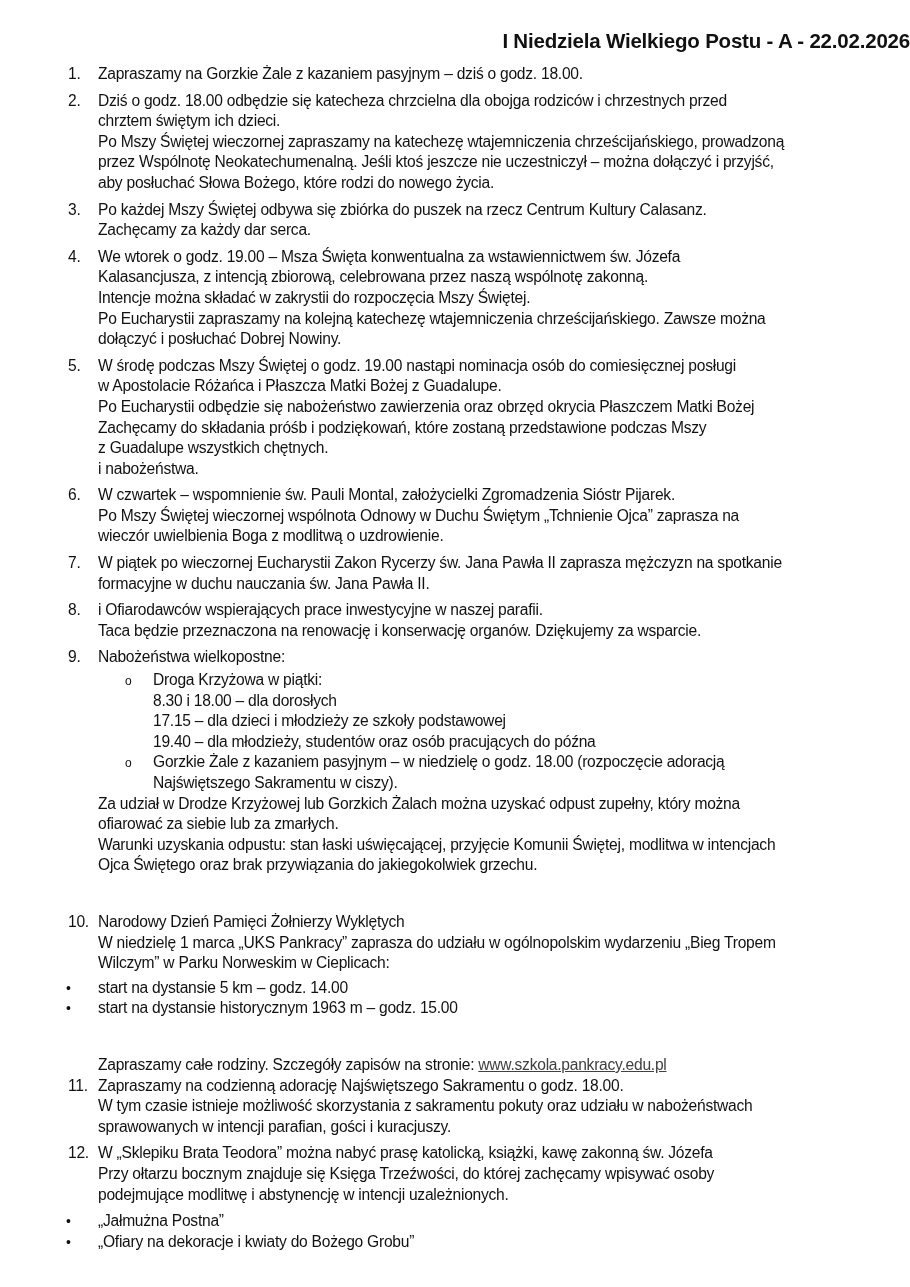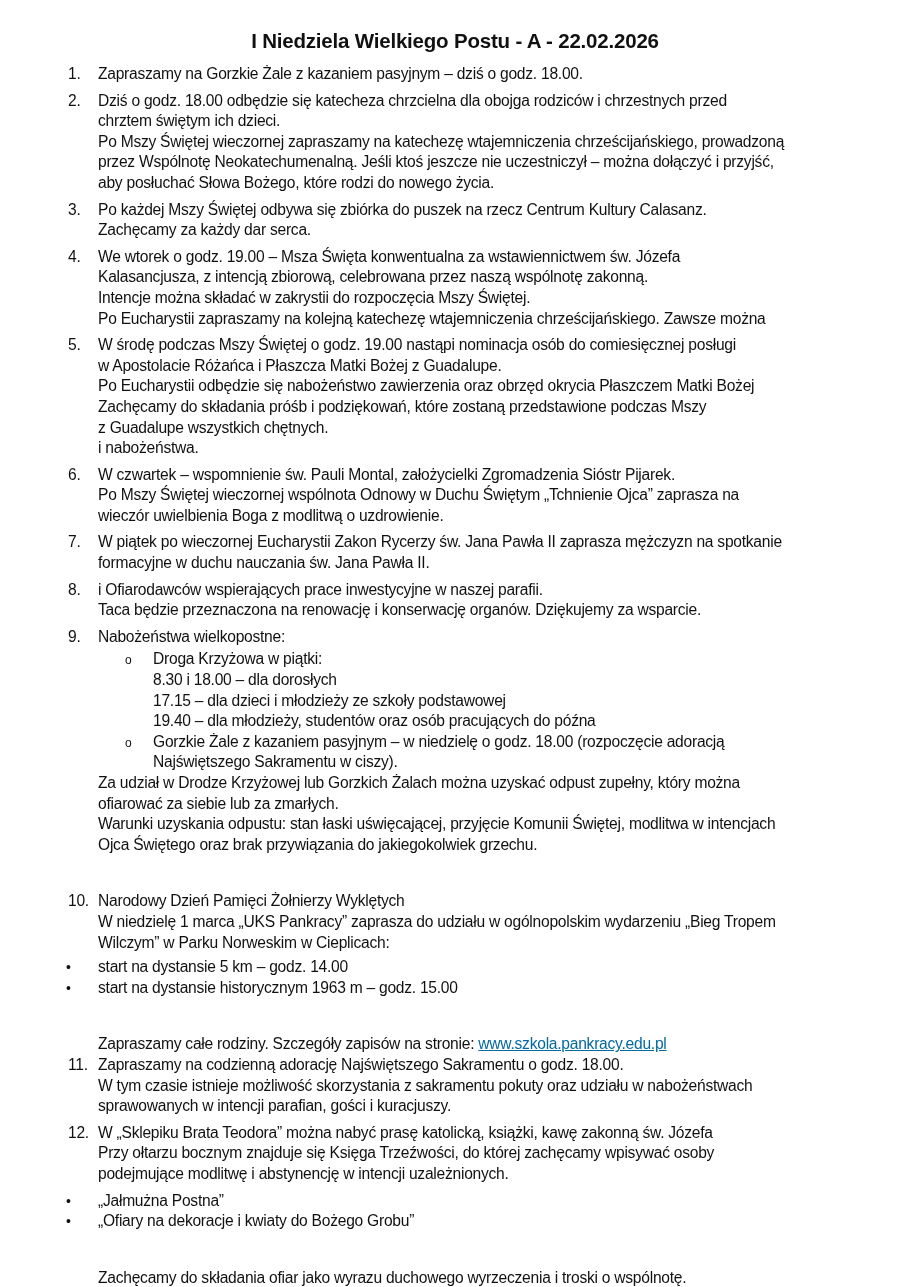--- a/index.html
+++ b/index.html
@@ -1,30 +1,30 @@
 <!DOCTYPE html>
 <html><head>
 <meta charset="utf-8">
 <style>
   html, body { margin:0; padding:0; background:#ffffff; }
   body { width:910px; height:1287px; overflow:hidden; position:relative;
          font-family:"Liberation Sans", sans-serif; color:#111; }
   .page { position:absolute; left:0; top:0; width:910px; }
-  .title { position:absolute; top:29px; left:0; width:910px; text-align:center;
+  .title { position:absolute; top:29px; left:0; width:910px; text-align:right;
            font-size:20.5px; font-weight:bold; letter-spacing:-0.2px; }
   .body { position:absolute; top:64px; left:0; width:910px; font-size:15.6px; line-height:20.6px; letter-spacing:-0.25px; }
   .item { position:relative; padding-left:98px; margin-bottom:6px; }
   .num { position:absolute; left:68px; top:0; }
   .line { display:block; white-space:nowrap; }
   b { font-weight:normal; }
   .sub { position:relative; padding-left:153px; }
   .sub .mark { position:absolute; left:125px; top:1px; font-size:12px; }
   .bullet { position:relative; padding-left:98px; }
   .bullet .dot { position:absolute; left:66px; top:0; font-size:14px; }
-  a.link { color:#0369a1; text-decoration:underline; }
+  a.link { color:#404040; text-decoration:underline; }
   .tight { margin-bottom:0;margin-top:36px; }
 </style>
 </head>
 <body>
 
 <div class="page">
   <div class="title">I Niedziela Wielkiego Postu - A - 22.02.2026</div>
 
   <div class="body">
 
@@ -47,20 +47,21 @@
       <span class="line"><span>Po każdej Mszy Świętej odbywa się zbiórka do puszek na rzecz </span><b>Centrum Kultury Calasanz</b><span>.</span></span>
       <span class="line">Zachęcamy za każdy dar serca.</span>
     </div>
 
     <div class="item">
       <span class="num">4.</span>
       <span class="line"><span>We wtorek o godz. 19.00 – </span><b>Msza Święta konwentualna</b><span> za wstawiennictwem św. Józefa</span></span>
       <span class="line">Kalasancjusza, z intencją zbiorową, celebrowana przez naszą wspólnotę zakonną.</span>
       <span class="line">Intencje można składać w zakrystii do rozpoczęcia Mszy Świętej.</span>
       <span class="line">Po Eucharystii zapraszamy na kolejną katechezę wtajemniczenia chrześcijańskiego. Zawsze można</span>
+      <span class="line">dołączyć i posłuchać Dobrej Nowiny.</span>
     </div>
 
     <div class="item">
       <span class="num">5.</span>
       <span class="line">W środę podczas Mszy Świętej o godz. 19.00 nastąpi nominacja osób do comiesięcznej posługi</span>
       <span class="line"><span>w </span><b>Apostolacie Różańca i Płaszcza Matki Bożej z Guadalupe</b><span>.</span></span>
       <span class="line">Po Eucharystii odbędzie się nabożeństwo zawierzenia oraz obrzęd okrycia Płaszczem Matki Bożej</span>
       <span class="line">Zachęcamy do składania próśb i podziękowań, które zostaną przedstawione podczas Mszy</span>
       <span class="line">z Guadalupe wszystkich chętnych.</span>
       <span class="line">i nabożeństwa.</span>

